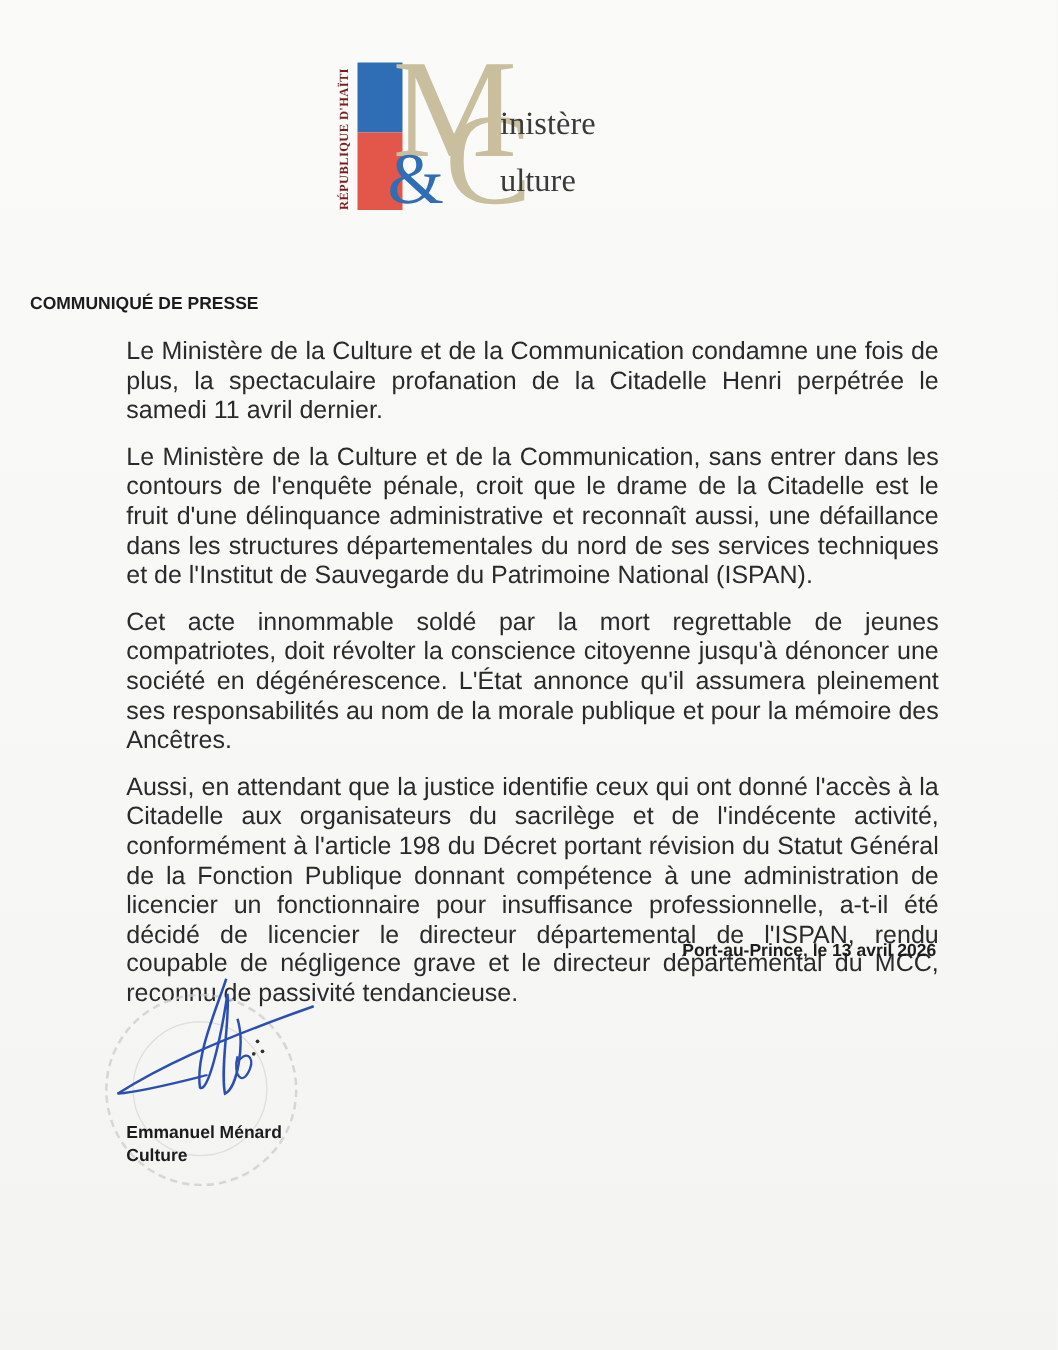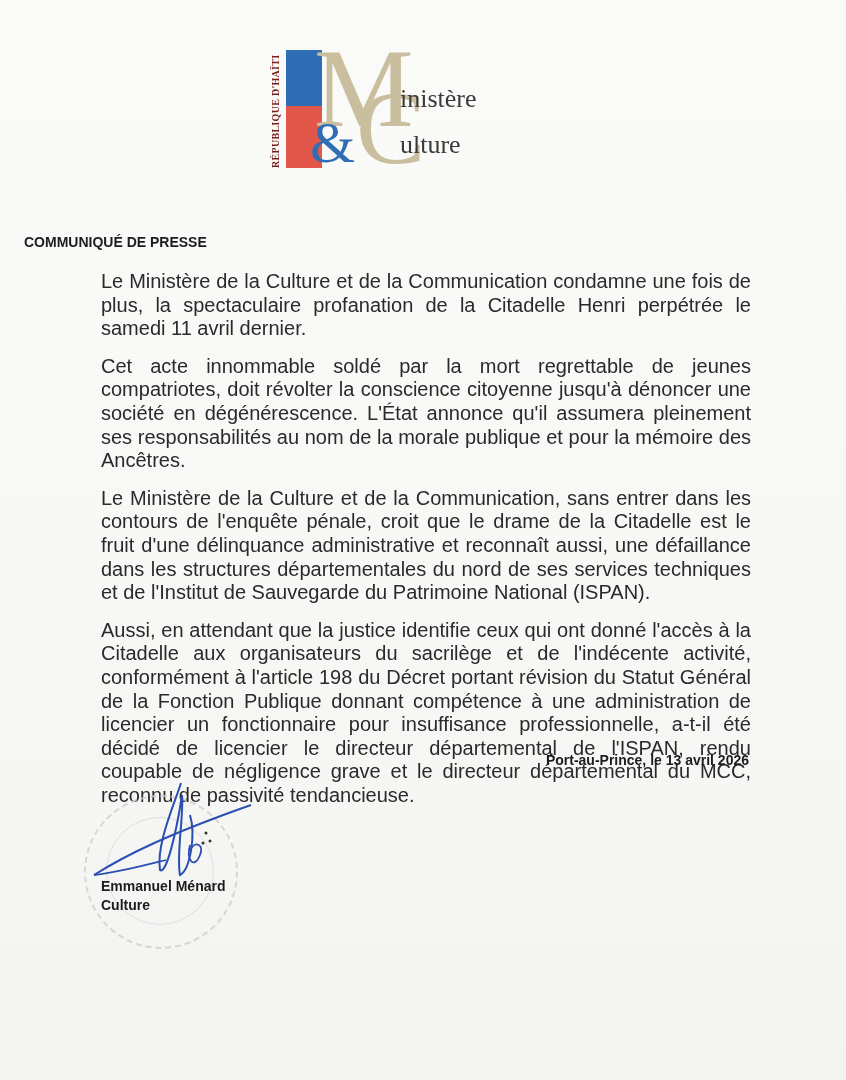--- a/index.html
+++ b/index.html
@@ -54,21 +54,21 @@
   }
   .stamp {
     position: absolute; left: 84px; top: 795px; width: 150px; height: 150px; border-radius: 50%;
     border: 2px dashed #cfcfcf; opacity: 0.8;
   }
   .stamp-inner {
     position: absolute; left: 106px; top: 817px; width: 106px; height: 106px; border-radius: 50%;
     border: 1px solid #dedede;
   }
   .signature { position: absolute; left: 86px; top: 775px; width: 170px; height: 110px; }
-  .signer { position: absolute; left: 101px; top: 877px; font-weight: bold; font-size: 14px; line-height: 19px; color: #1c1c1c; }
+  .signer { position: absolute; left: 101px; top: 896px; font-weight: bold; font-size: 14px; line-height: 19px; color: #1c1c1c; }
 </style>
 </head>
 <body>
 
 <div class="page">
 
   <div class="logo">
     <div class="vert">RÉPUBLIQUE D'HAÏTI</div>
     <div class="blue"></div>
     <div class="red"></div>
@@ -76,22 +76,22 @@
     <div class="bigC">C</div>
     <div class="amp">&amp;</div>
     <div class="w1">inistère</div>
     <div class="w2">ulture</div>
   </div>
 
   <div class="title">COMMUNIQUÉ DE PRESSE</div>
 
   <div class="body">
     <p>Le Ministère de la Culture et de la Communication condamne une fois de plus, la spectaculaire profanation de la Citadelle Henri perpétrée le samedi 11 avril dernier.</p>
+    <p>Le Ministère de la Culture et de la Communication, sans entrer dans les contours de l'enquête pénale, croit que le drame de la Citadelle est le fruit d'une délinquance administrative et reconnaît aussi, une défaillance dans les structures départementales du nord de ses services techniques et de l'Institut de Sauvegarde du Patrimoine National (ISPAN).</p>
     <p>Cet acte innommable soldé par la mort regrettable de jeunes compatriotes, doit révolter la conscience citoyenne jusqu'à dénoncer une société en dégénérescence. L'État annonce qu'il assumera pleinement ses responsabilités au nom de la morale publique et pour la mémoire des Ancêtres.</p>
-    <p>Le Ministère de la Culture et de la Communication, sans entrer dans les contours de l'enquête pénale, croit que le drame de la Citadelle est le fruit d'une délinquance administrative et reconnaît aussi, une défaillance dans les structures départementales du nord de ses services techniques et de l'Institut de Sauvegarde du Patrimoine National (ISPAN).</p>
     <p>Aussi, en attendant que la justice identifie ceux qui ont donné l'accès à la Citadelle aux organisateurs du sacrilège et de l'indécente activité, conformément à l'article 198 du Décret portant révision du Statut Général de la Fonction Publique donnant compétence à une administration de licencier un fonctionnaire pour insuffisance professionnelle, a-t-il été décidé de licencier le directeur départemental de l'ISPAN, rendu coupable de négligence grave et le directeur départemental du MCC, reconnu de passivité tendancieuse.</p>
   </div>
 
   <div class="date">Port-au-Prince, le 13 avril 2026</div>
 
   <div class="stamp"></div>
   <div class="stamp-inner"></div>
 
   <svg class="signature" viewBox="0 0 170 110">
     <path d="M8 100 C40 80, 80 60, 165 30" stroke="#2a4fb0" stroke-width="2" fill="none"></path>

